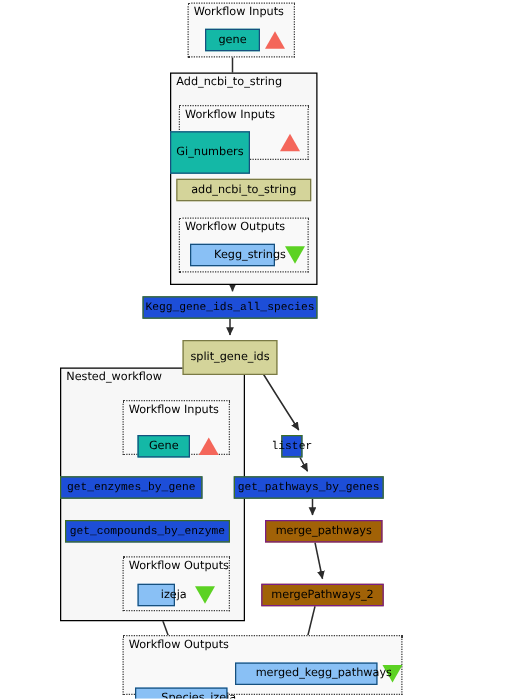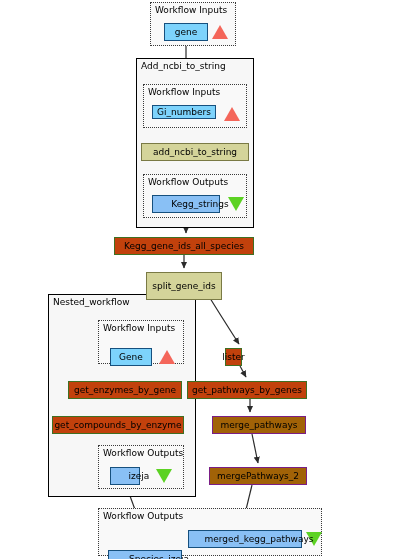--- a/index.html
+++ b/index.html
@@ -10,23 +10,23 @@
 
   .group{position:absolute;box-sizing:border-box;}
   .group.solid{border:1px solid #000;background:#f7f7f7;}
   .group.dotted{border:1px dotted #3a3a3a;background:#f9f9f9;}
   .group-label{position:absolute;font-size:9px;color:#000;white-space:nowrap;
     font-family:"DejaVu Sans",sans-serif;letter-spacing:0px;}
 
   .node{position:absolute;box-sizing:border-box;display:flex;align-items:center;
     justify-content:center;font-size:9px;color:#000;white-space:nowrap;
     border-width:1px;border-style:solid;font-family:"DejaVu Sans",sans-serif;}
-  .n-input{background:#7dd3fc;border-color:#16507e;text-align:right;}
+  .n-input{background:#14b8a6;border-color:#16507e;text-align:right;}
   .n-output{background:#89c0f5;border-color:#16507e;padding-left:28px;}
-  .n-proc{background:#c2410c;border-color:#3f6f22;}
+  .n-proc{background:#1d4ed8;border-color:#3f6f22;font-family:Liberation Mono, monospace;}
   .n-khaki{background:#d4d49a;border-color:#7a7a45;}
   .n-magenta{background:#a16207;border-color:#7a1e86;}
 
   .tri{position:absolute;width:0;height:0;}
   .tri-up{border-left:8px solid transparent;border-right:8px solid transparent;
     border-bottom:14px solid #f4665a;}
   .tri-down{border-left:8px solid transparent;border-right:8px solid transparent;
     border-top:14px solid #5cd223;}
   .tri-wrap{position:absolute;}
 </style>
@@ -93,27 +93,27 @@
       </div>
       <div class="tri-wrap" style="left: 156px; top: 469px;">
         <div class="tri tri-down"></div>
       </div>
       <div class="tri-wrap" style="left: 306px; top: 532px;">
         <div class="tri tri-down"></div>
       </div>
     </div>
   <div id="nodes-layer">
       <div class="node n-input" style="left: 164px; top: 23px; width: 44px; height: 18px;">gene</div>
-      <div class="node n-input" style="left: 152px; top: 105px; width: 64px; height: 14px;">Gi_numbers</div>
+      <div class="node n-input" style="left: 136px; top: 105px; width: 64px; height: 34px;">Gi_numbers</div>
       <div class="node n-khaki" style="left: 141px; top: 143px; width: 108px; height: 18px;">add_ncbi_to_string</div>
       <div class="node n-output" style="left: 152px; top: 195px; width: 68px; height: 18px;">Kegg_strings</div>
       <div class="node n-proc" style="left: 114px; top: 237px; width: 140px; height: 18px;">Kegg_gene_ids_all_species</div>
       <div class="node n-khaki" style="left: 146px; top: 272px; width: 76px; height: 28px;">split_gene_ids</div>
       <div class="node n-input" style="left: 110px; top: 348px; width: 42px; height: 18px;">Gene</div>
-      <div class="node n-proc" style="left: 68px; top: 381px; width: 114px; height: 18px;">get_enzymes_by_gene</div>
+      <div class="node n-proc" style="left: 48px; top: 381px; width: 114px; height: 18px;">get_enzymes_by_gene</div>
       <div class="node n-proc" style="left: 52px; top: 416px; width: 132px; height: 18px;">get_compounds_by_enzyme</div>
       <div class="node n-output" style="left: 110px; top: 467px; width: 18px; height: 18px;">izeja</div>
       <div class="node n-proc" style="left: 225px; top: 348px; width: 17px; height: 18px;">lister</div>
       <div class="node n-proc" style="left: 187px; top: 381px; width: 120px; height: 18px;">get_pathways_by_genes</div>
       <div class="node n-magenta" style="left: 212px; top: 416px; width: 94px; height: 18px;">merge_pathways</div>
       <div class="node n-magenta" style="left: 209px; top: 467px; width: 98px; height: 18px;">mergePathways_2</div>
       <div class="node n-output" style="left: 108px; top: 550px; width: 74px; height: 18px; text-align: center;">Species_izeja</div>
       <div class="node n-output" style="left: 188px; top: 530px; width: 114px; height: 18px;">merged_kegg_pathways</div>
     </div>
 

